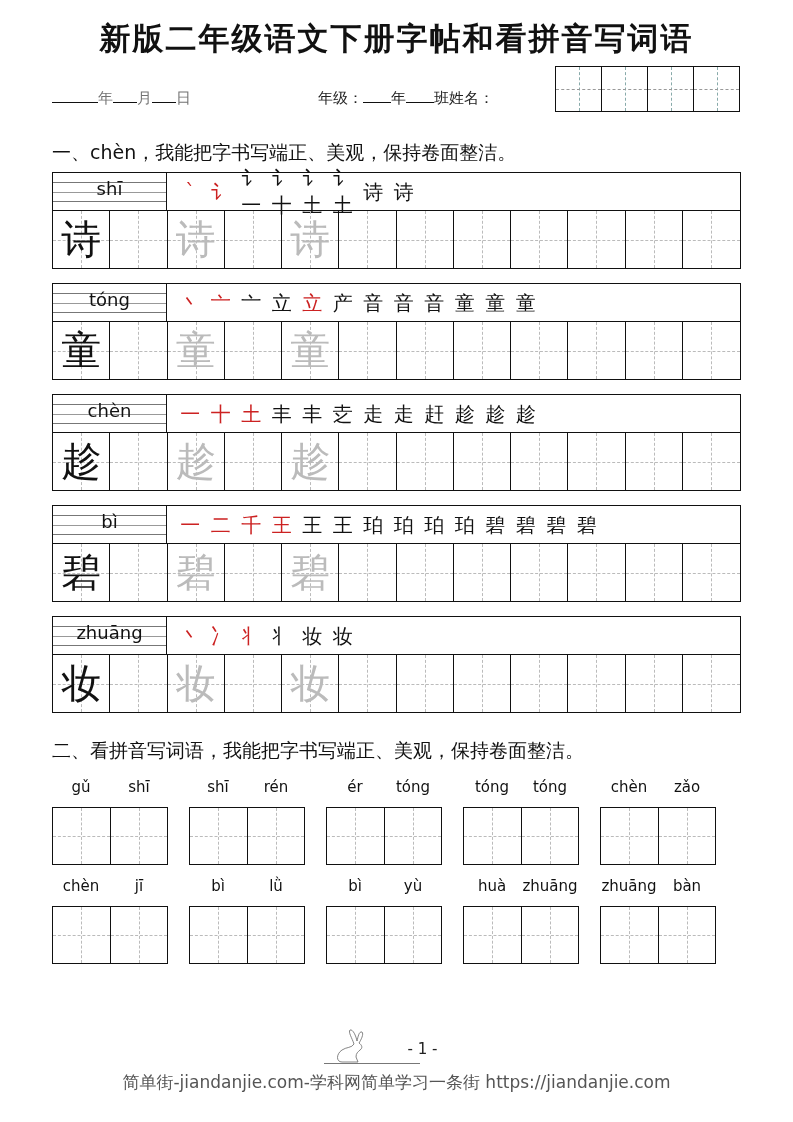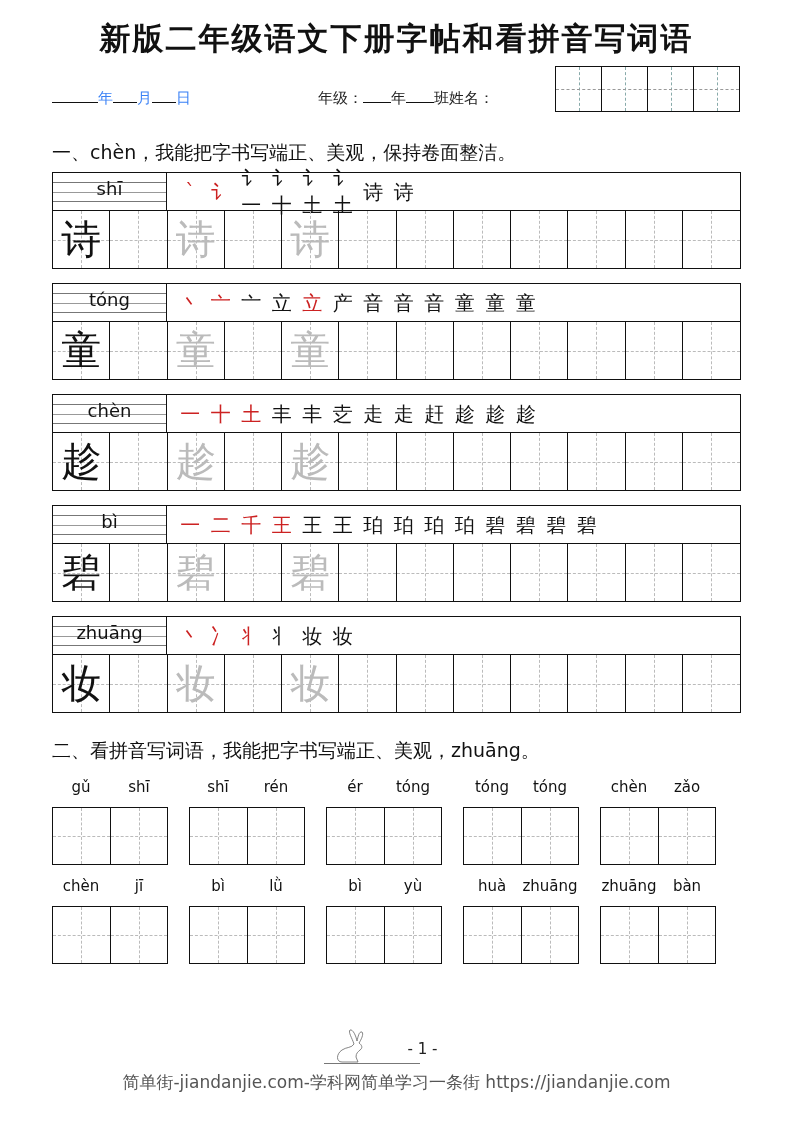--- a/index.html
+++ b/index.html
@@ -2,21 +2,21 @@
 <html><head>
 <meta charset="utf-8">
 <style>
   * { box-sizing: border-box; margin: 0; padding: 0; }
   html, body { width: 793px; height: 1122px; background: #fff; overflow: hidden; }
   body { position: relative; font-family: "DejaVu Serif", serif; color: #111; }
 
   .title { position: absolute; top: 18px; left: 0; width: 793px; text-align: center;
     font-family: "DejaVu Serif", serif; font-weight: bold; font-size: 31px; letter-spacing: 2px; color: #111; }
 
-  .meta { position: absolute; top: 89px; left: 52px; font-size: 15px; color: #3b82f6; font-family: "DejaVu Sans", sans-serif; }
+  .meta { position: absolute; top: 89px; left: 52px; font-size: 15px; color: #737373; font-family: "DejaVu Sans", sans-serif; }
   .meta span.blank { display: inline-block; border-bottom: 1px solid #111; height: 14px; vertical-align: baseline; }
   .meta2 { position: absolute; top: 89px; left: 318px; font-size: 15px; color: #222; font-family: "DejaVu Sans", sans-serif; }
   .meta2 span.blank { display: inline-block; border-bottom: 1px solid #111; height: 14px; }
 
   .namebox { position: absolute; top: 66px; left: 555px; width: 185px; height: 46px; border: 1.5px solid #111; display: flex; }
   .namebox .cell { flex: 1; position: relative; border-right: 1.5px solid #111; }
   .namebox .cell:last-child { border-right: none; }
   .namebox .cell::before { content: ""; position: absolute; left: 50%; top: 0; bottom: 0; border-left: 1px dashed #8aa; }
   .namebox .cell::after { content: ""; position: absolute; top: 50%; left: 0; right: 0; border-top: 1px dashed #999; }
 
@@ -277,21 +277,21 @@
         <div class="cell"></div>
         <div class="cell"></div>
         <div class="cell"></div>
         <div class="cell"></div>
         <div class="cell"></div>
         <div class="cell"></div>
       </div>
     </div>
   </div>
 
-<div class="section-heading" style="top:738px">二、看拼音写词语，我能把字书写端正、美观，zhuāng。</div>
+<div class="section-heading" style="top:738px">二、看拼音写词语，我能把字书写端正、美观，保持卷面整洁。</div>
 
 <div id="words">
     <div class="words" style="top: 778px;">
     <div class="word">
       <div class="py">
         <span>gǔ</span>
         <span>shī</span>
       </div>
       <div class="boxes">
         <div class="cell"></div>

